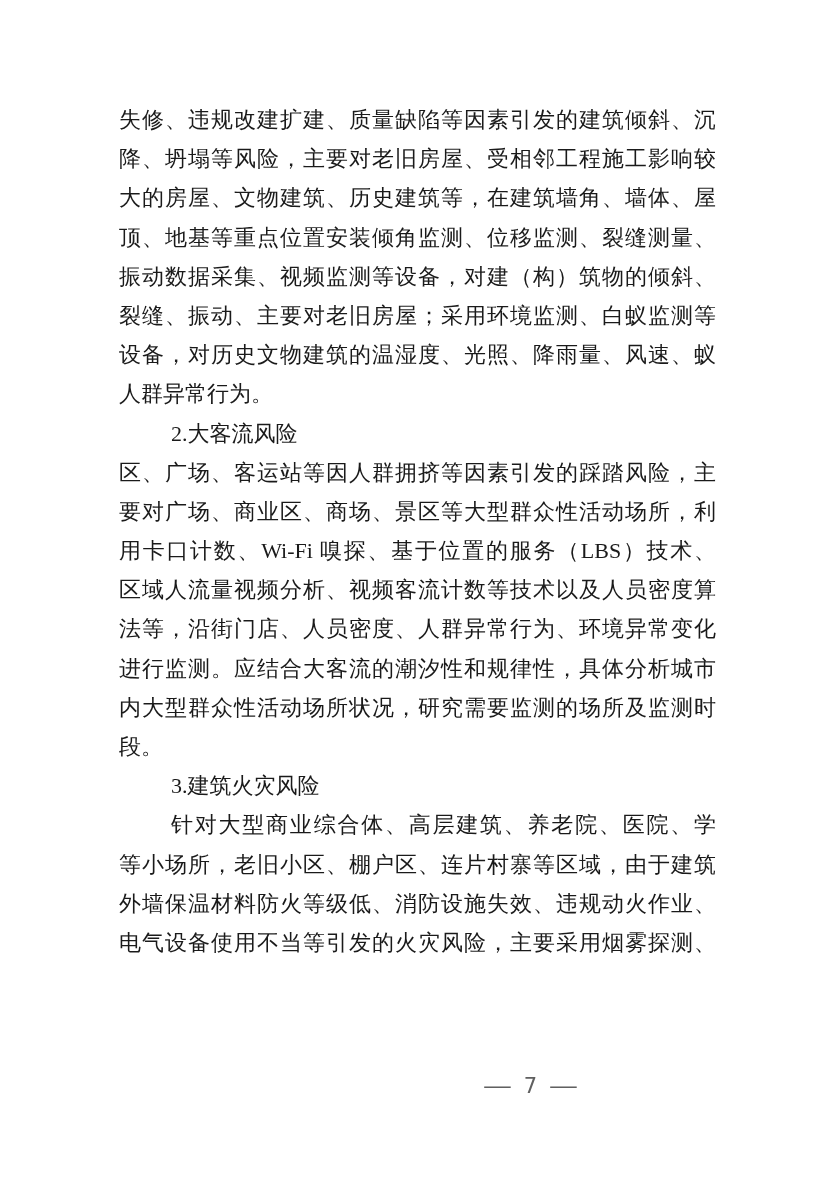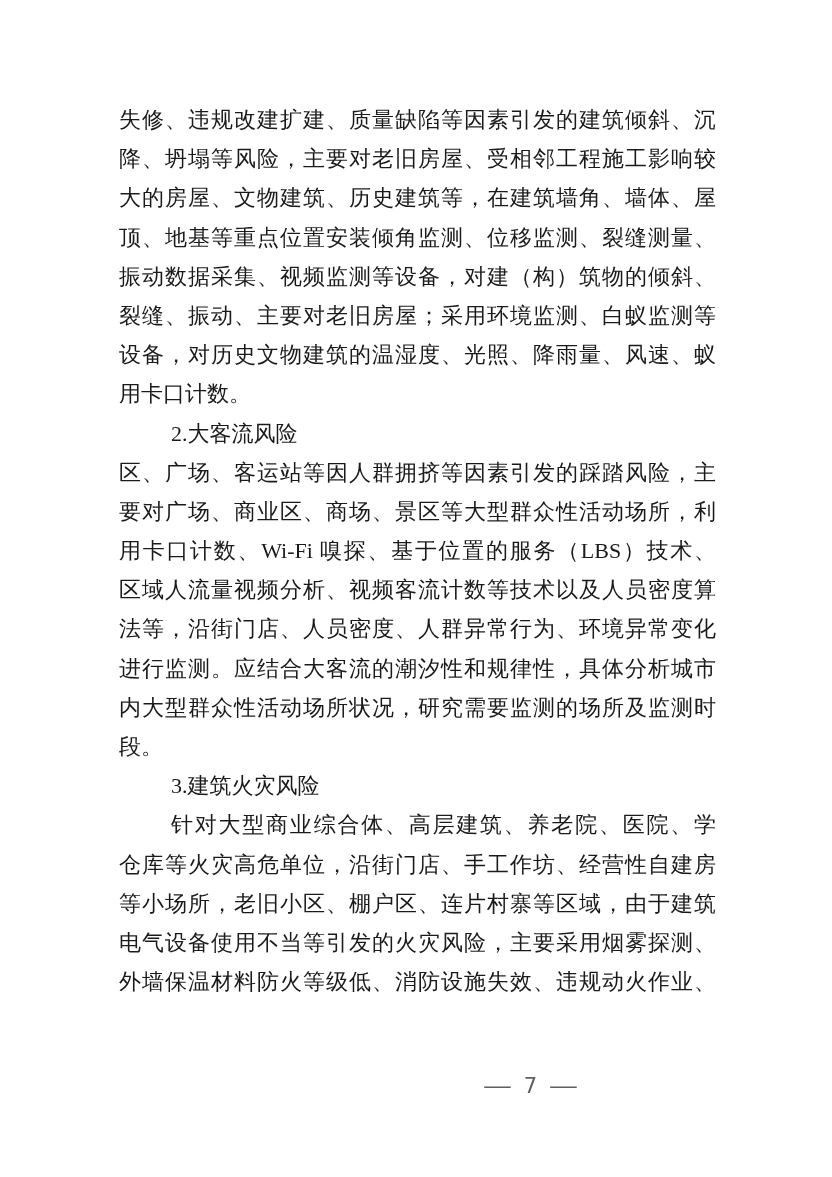--- a/index.html
+++ b/index.html
@@ -67,40 +67,39 @@
 <div class="page">
   <div class="content">
 
     <div class="line">失修、违规改建扩建、质量缺陷等因素引发的建筑倾斜、沉</div>
     <div class="line">降、坍塌等风险，主要对老旧房屋、受相邻工程施工影响较</div>
     <div class="line">大的房屋、文物建筑、历史建筑等，在建筑墙角、墙体、屋</div>
     <div class="line">顶、地基等重点位置安装倾角监测、位移监测、裂缝测量、</div>
     <div class="line">振动数据采集、视频监测等设备，对建（构）筑物的倾斜、</div>
     <div class="line">裂缝、振动、主要对老旧房屋；采用环境监测、白蚁监测等</div>
     <div class="line">设备，对历史文物建筑的温湿度、光照、降雨量、风速、蚁</div>
-    <div class="line para-end">用卡口计数。</div>
+    <div class="line para-end">人群异常行为。</div>
 
     <div class="line heading">2.大客流风险</div>
 
     <div class="line">区、广场、客运站等因人群拥挤等因素引发的踩踏风险，主</div>
     <div class="line">要对广场、商业区、商场、景区等大型群众性活动场所，利</div>
     <div class="line">用卡口计数、Wi-Fi 嗅探、基于位置的服务（LBS）技术、</div>
     <div class="line">区域人流量视频分析、视频客流计数等技术以及人员密度算</div>
     <div class="line">法等，沿街门店、人员密度、人群异常行为、环境异常变化</div>
     <div class="line">进行监测。应结合大客流的潮汐性和规律性，具体分析城市</div>
     <div class="line">内大型群众性活动场所状况，研究需要监测的场所及监测时</div>
     <div class="line para-end">段。</div>
 
     <div class="line heading">3.建筑火灾风险</div>
 
     <div class="line indent">针对大型商业综合体、高层建筑、养老院、医院、学校、</div>
-    <div class="line">仓库等火灾高危单位，沿街门店、手工作坊、经营性自建房</div>
     <div class="line">等小场所，老旧小区、棚户区、连片村寨等区域，由于建筑</div>
+    <div class="line">外墙保温材料防火等级低、消防设施失效、违规动火作业、</div>
     <div class="line">电气设备使用不当等引发的火灾风险，主要采用烟雾探测、</div>
-    <div class="line">外墙保温材料防火等级低、消防设施失效、违规动火作业、</div>
 
   </div>
 
   <div class="footer">
     <span class="dash">—</span>
     <span class="num">7</span>
     <span class="dash">—</span>
   </div>
 </div>
 

